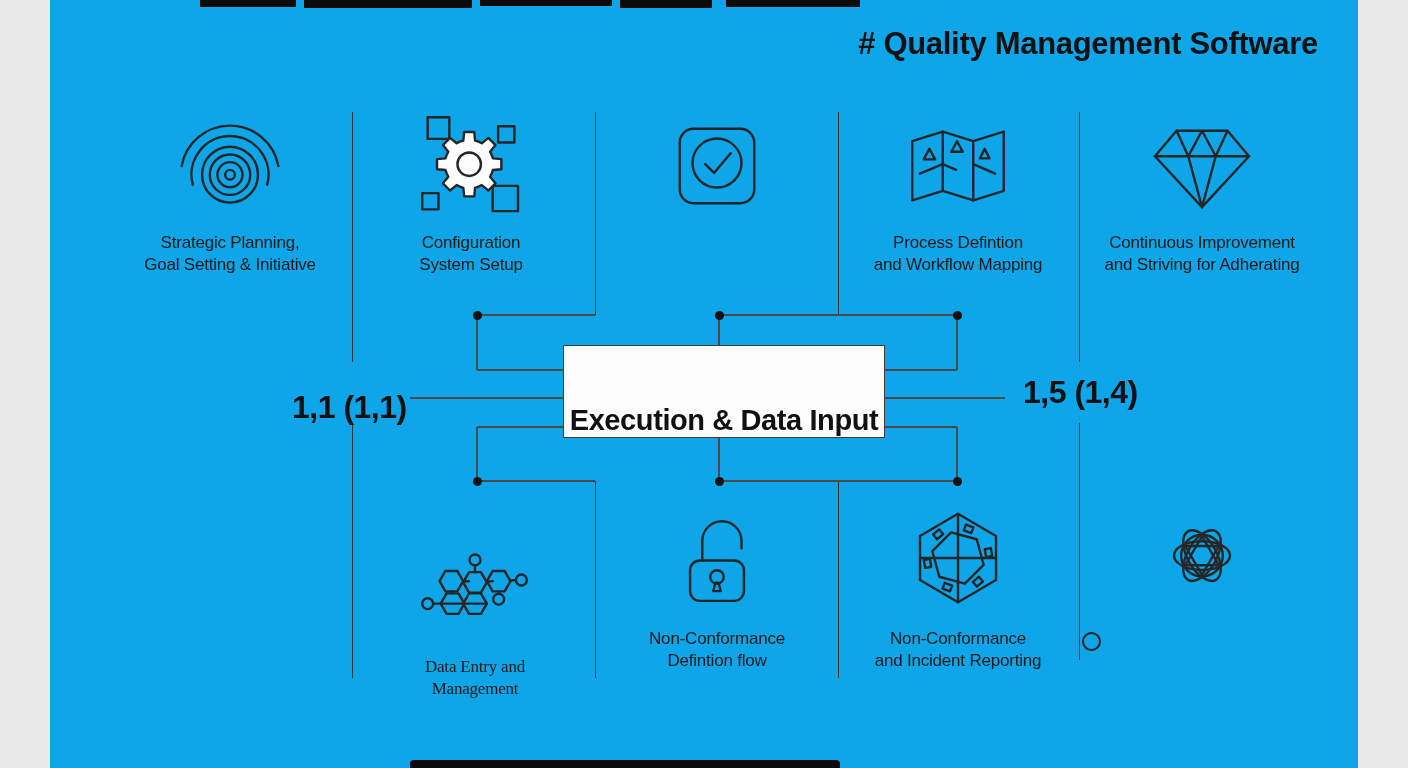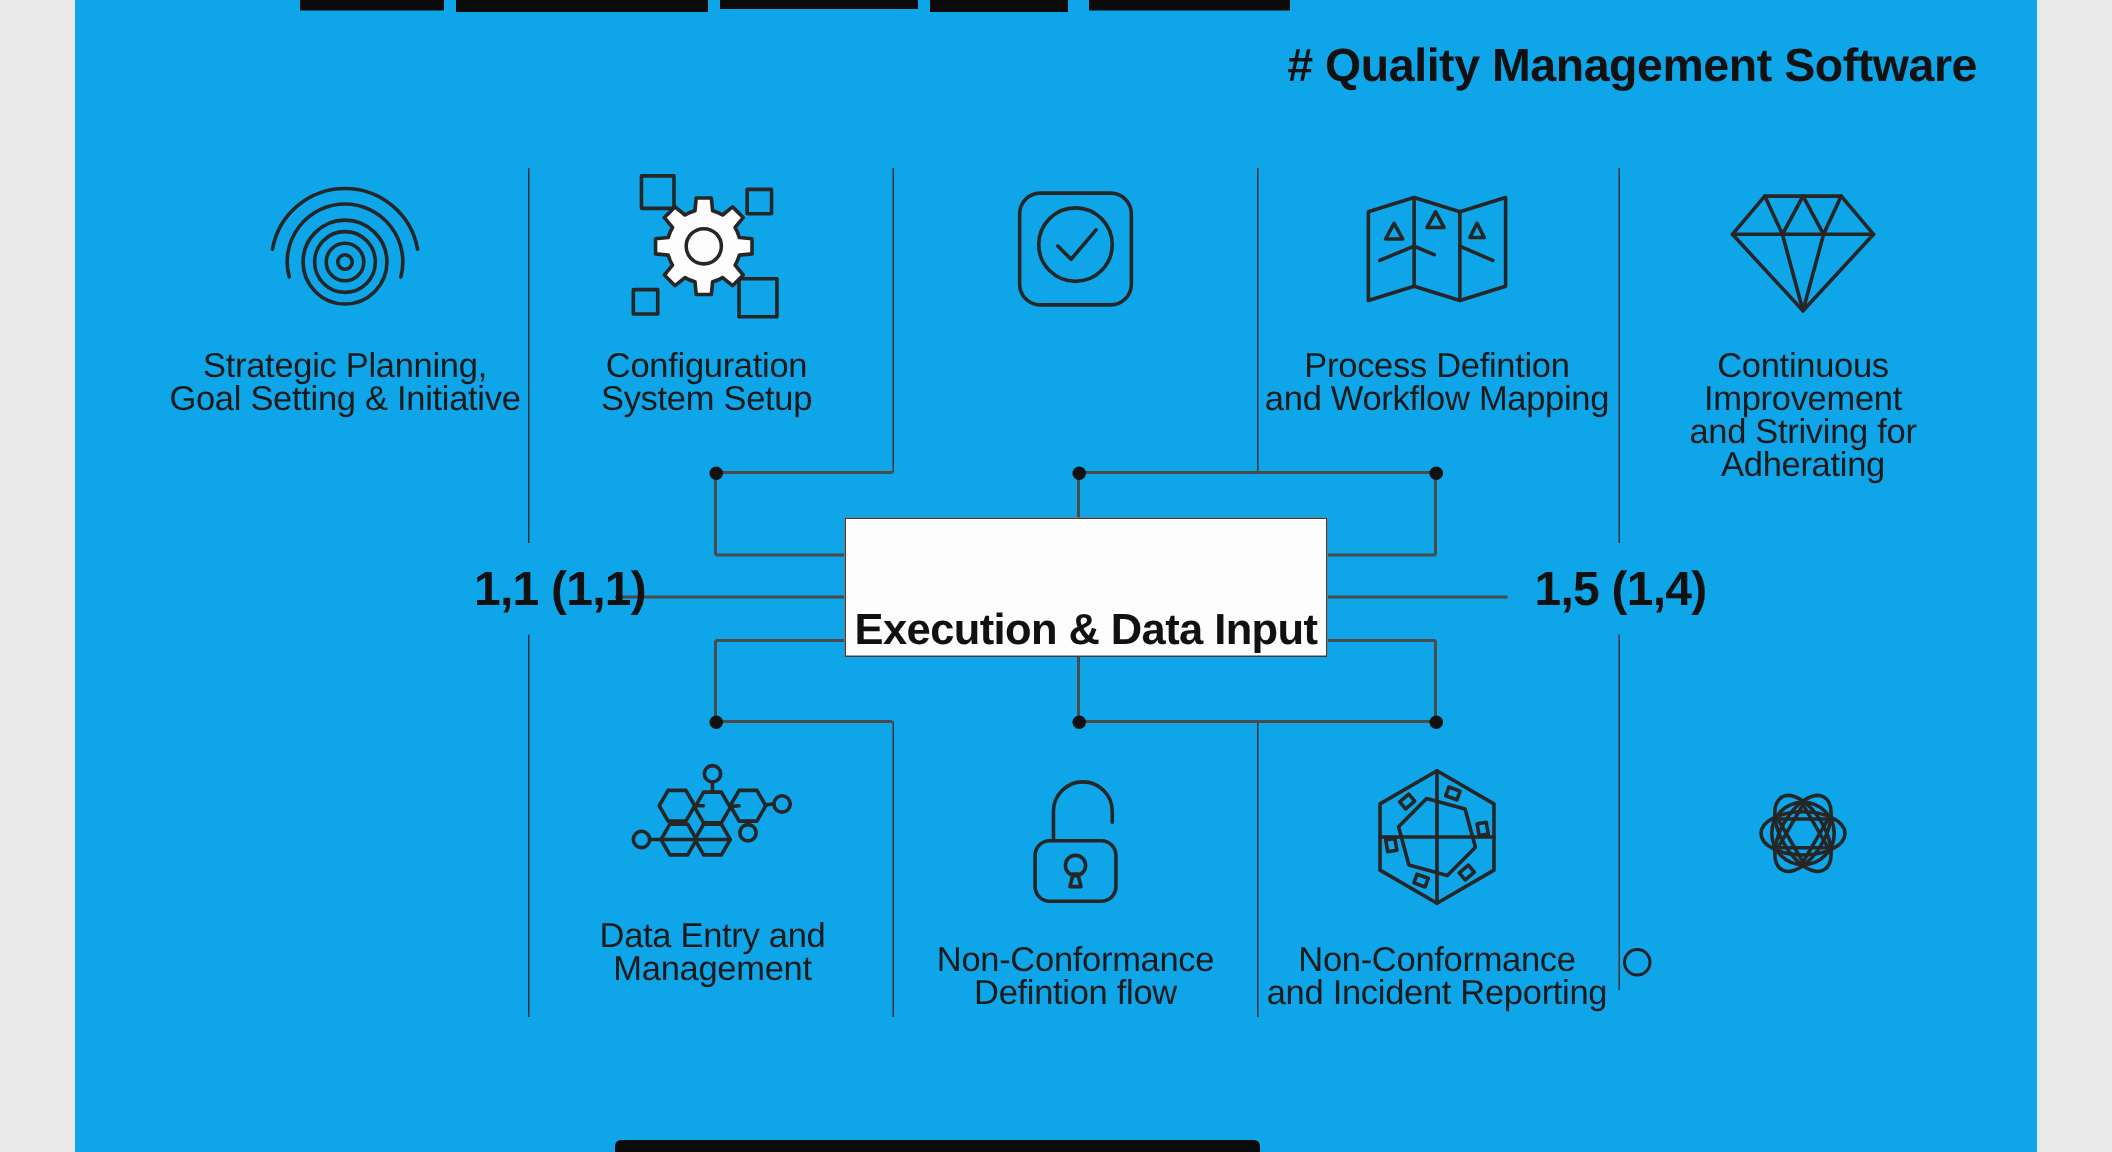--- a/index.html
+++ b/index.html
@@ -14,21 +14,21 @@
   .title{
     position:absolute;top:26px;right:40px;
     font-size:31px;font-weight:700;letter-spacing:-0.3px;color:#111;
     white-space:nowrap;
   }
   
   .cell{position:absolute;width:240px;text-align:center;}
   .icon-wrap{display:flex;align-items:center;justify-content:center;}
   .cell.top .icon-wrap{height:108px;}
   .cell.bottom .icon-wrap{height:116px;}
-  .label{margin-top:12px;font-size:23px;line-height:22px;color:#1a1a1a;letter-spacing:-0.2px;}
+  .label{margin-top:12px;font-size:17px;line-height:22px;color:#1a1a1a;letter-spacing:-0.2px;}
   .label span{display:block;}
   svg{display:block;}
   svg *{vector-effect:non-scaling-stroke;}
   .ic{stroke:#262626;fill:none;stroke-width:2.4;stroke-linecap:round;stroke-linejoin:round;}
   
   .vdiv{position:absolute;width:1.4px;background:#343434;}
   .hline{position:absolute;height:1.5px;background:#4a4a4a;}
   .vline{position:absolute;width:1.5px;background:#4a4a4a;}
   .dot{position:absolute;width:9px;height:9px;border-radius:50%;background:#111;}
   
@@ -93,21 +93,21 @@
   <div class="dot" style="left:422.5px;top:310.5px;"></div>
   <div class="dot" style="left:664.5px;top:310.5px;"></div>
   <div class="dot" style="left:902.5px;top:310.5px;"></div>
   <div class="dot" style="left:422.5px;top:476.5px;"></div>
   <div class="dot" style="left:664.5px;top:476.5px;"></div>
   <div class="dot" style="left:902.5px;top:476.5px;"></div>
 
   <div class="center-box">
     <span>Execution &amp; Data Input</span>
   </div>
-  <div class="mid-label" style="left:242px;top:374px;margin-left:24px;">1,1 (1,1)</div>
+  <div class="mid-label" style="left:242px;top:389px;">1,1 (1,1)</div>
   <div class="mid-label" style="left:973px;top:374px;">1,5 (1,4)</div>
 
   <div class="cell top" style="left:60px;top:112px;">
     <div class="icon-wrap">
       <svg width="116" height="106" viewBox="0 0 120 110">
         <g class="ic" stroke-width="2.6">
           <circle cx="60" cy="64" r="5"></circle>
             <circle cx="60" cy="64" r="13"></circle>
           <circle cx="60" cy="64" r="21"></circle>
             <circle cx="60" cy="64" r="29"></circle>
@@ -183,21 +183,21 @@
         </g>
       </svg>
     </div>
     <div class="label">
       <span>Continuous Improvement</span>
       <span>and Striving for Adherating</span>
     </div>
   </div>
 
 
-  <div class="cell bottom" style="left:305px;top:484px;">
+  <div class="cell bottom" style="left:305px;top:528px;font-family:Liberation Serif, serif;">
     <div class="icon-wrap">
       <svg width="142" height="89" viewBox="0 0 120 75">
         <g class="ic" stroke-width="2.2">
           <path d="M50,33 L55,33 M70,33.5 L75,33 M89.5,32.5 L94.6,32 M60,19.6 L60,25.4 M40.5,41.7 L41,43.3 M24.6,52 L70,52 M80,41.7 L80,43.6"></path>
           <polygon points="50,33 45,41.66 35,41.66 30,33 35,24.34 45,24.34"></polygon>
           <polygon points="70,34 65,42.66 55,42.66 50,34 55,25.34 65,25.34"></polygon>
           <polygon points="90,33 85,41.66 75,41.66 70,33 75,24.34 85,24.34"></polygon>
           <polygon points="51,52 46,60.66 36,60.66 31,52 36,43.34 46,43.34"></polygon>
           <polygon points="70,52 65,60.66 55,60.66 50,52 55,43.34 65,43.34"></polygon>
           <circle cx="60" cy="15" r="4.6"></circle>

